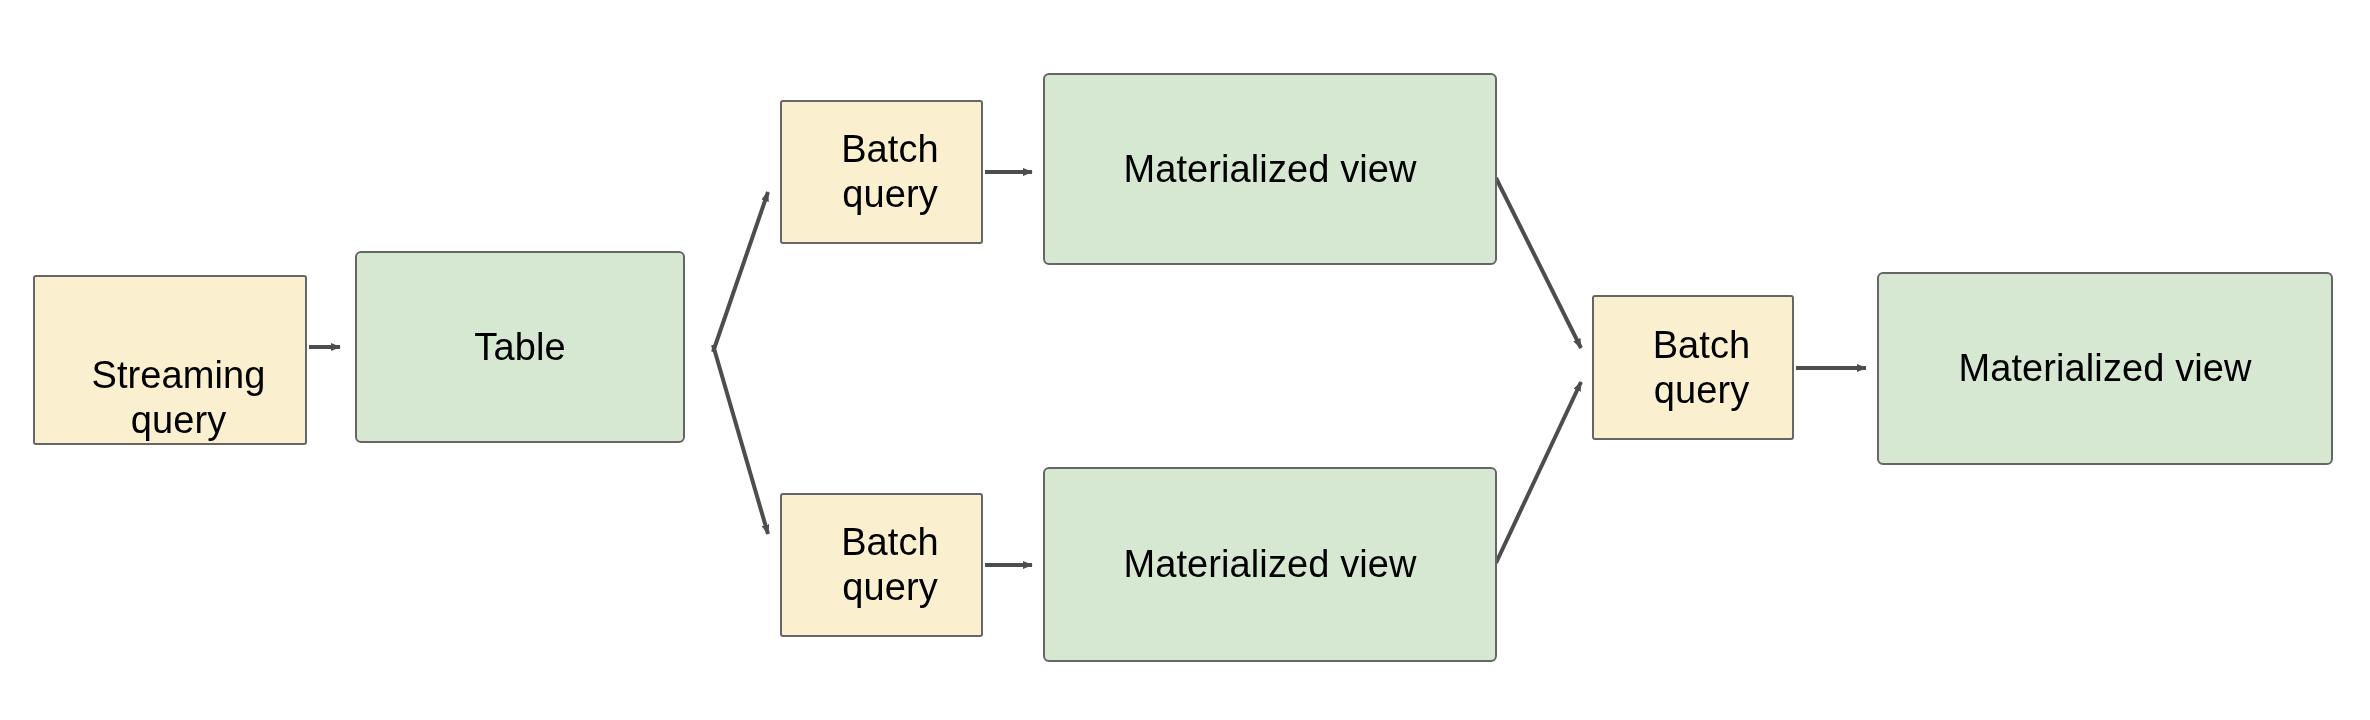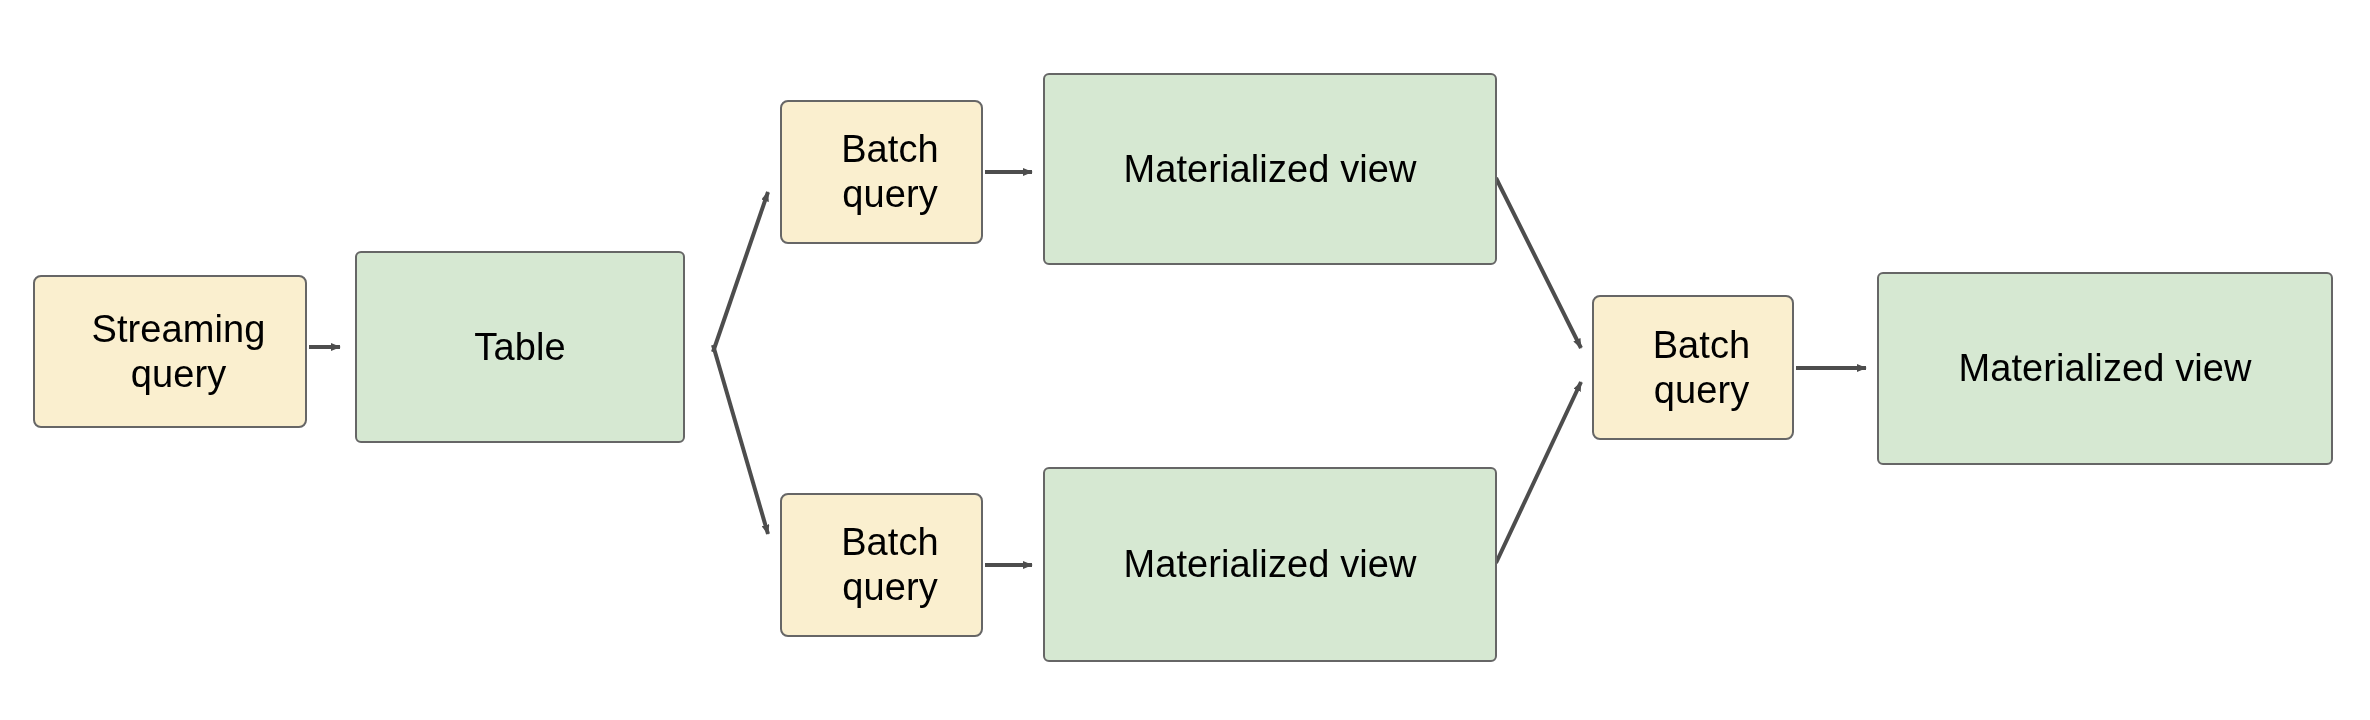--- a/index.html
+++ b/index.html
@@ -34,21 +34,21 @@
     text-align: center;
     color: #000000;
     font-size: 38px;
     line-height: 1.18;
     border: 2px solid #666666;
     white-space: pre-line;
     letter-spacing: 0.1px;
   }
   .node.process {
     background: #FAEFCF;
-    border-radius: 8px;
+    border-radius: 3px;
     padding-left: 17px;
   }
   .node.store {
     background: #D6E8D2;
     border-radius: 6px;
   }
   .node-label {
     display: block;
     padding: 0 8px;
   }
@@ -91,21 +91,21 @@
 
     <g>
       <path d="M 1496 563 L 1581 382" stroke="#4D4D4D" stroke-width="4" fill="none" marker-end="url(#arrowhead)"></path>
     </g>
 
     <g>
       <path d="M 1796 368 L 1866 368" stroke="#4D4D4D" stroke-width="4" fill="none" marker-end="url(#arrowhead)"></path>
     </g>
   </svg>
 
-  <div class="node process" style="left:33px; top:275px; width:274px; height:153px;">
+  <div class="node process" style="left:33px; top:275px; width:274px; height:170px;align-items:flex-end;">
     <span class="node-label">Streaming
 query</span>
   </div>
 
   <div class="node store" style="left:355px; top:251px; width:330px; height:192px;align-items:center;">
     <span class="node-label">Table</span>
   </div>
 
   <div class="node process" style="left:780px; top:100px; width:203px; height:144px;">
     <span class="node-label">Batch

